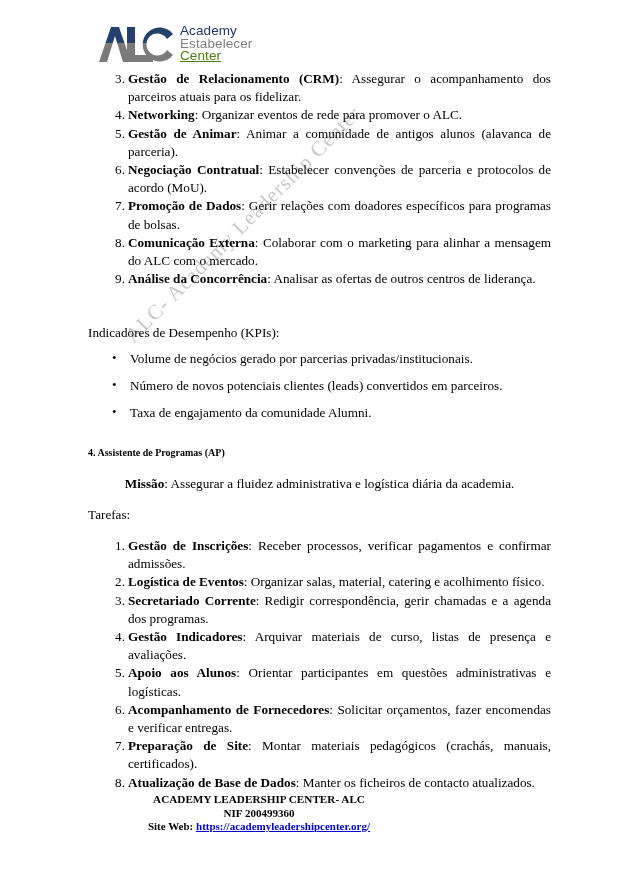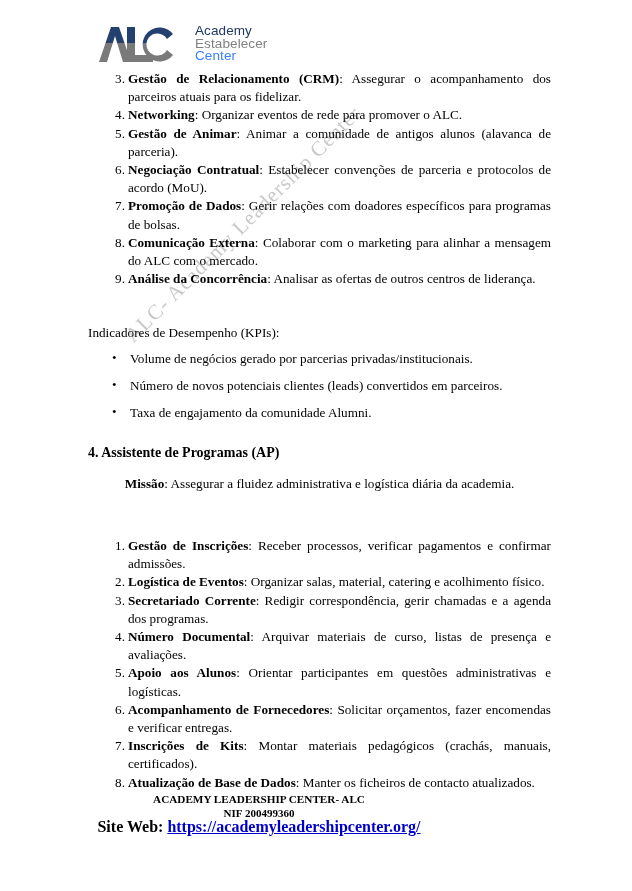--- a/index.html
+++ b/index.html
@@ -40,32 +40,32 @@
     left: 97px;
     top: 24px;
     display: flex;
     align-items: flex-start;
     z-index: 2;
   }
   .logo-mark {
     display: block;
   }
   .logo-words {
-    margin-left: 20px;
+    margin-left: 5px;
     margin-top: 1px;
     line-height: 12.5px;
   }
   .logo-words div {
     font-family: "Liberation Sans", sans-serif;
     font-size: 13.5px;
     letter-spacing: 0.1px;
   }
   .lw-academy { color: #1f3864; }
   .lw-leadership { color: #808080; }
-  .lw-center { color: #3b82f6; }
+  .lw-center { color: #4d7c0f; text-decoration: underline; }
 
   .para {
     position: absolute;
     left: 88px;
     width: 463px;
     font-size: 13.2px;
     line-height: 18.2px;
     text-align: center;
   }
   .para b { font-weight: bold; }
@@ -121,39 +121,39 @@
     width: 470px;
     font-size: 13.2px;
     line-height: 18.2px;
     font-weight: normal;
   }
 
   .sect-title {
     position: absolute;
     left: 88px;
     width: 470px;
-    font-size: 14px;
+    font-size: 10px;
     font-weight: bold;
     line-height: 17px;
   }
 
   
   .footer {
     position: absolute;
     left: 0;
     top: 793px;
     width: 518px;
     text-align: center;
     font-size: 11.2px;
     line-height: 13.6px;
     font-weight: bold;
     z-index: 2;
   }
   .footer .line2 { font-size: 11px; }
-  .footer .line3 { font-size: 16px; font-weight: bold; }
+  .footer .line3 { font-size: 11px; font-weight: bold; }
   .footer a,
   .footer .url {
     color: #0000cc;
     text-decoration: underline;
   }
 </style>
 </head>
 <body>
 
 <div class="page">
@@ -235,49 +235,50 @@
       <span>Taxa de engajamento da comunidade Alumni.</span>
     </li>
   </ul>
 
   <div class="sect-title" style="top:444px;">4. Assistente de Programas (AP)</div>
 
   <div class="para" style="top:475px;">
     <b>Missão</b><span>: Assegurar a fluidez administrativa e logística diária da academia.</span>
   </div>
 
+  <div class="heading" style="top:506px;">Tarefas:</div>
 
   <ol class="numlist" style="left:88px; top:537px;">
     <li>
       <span class="num">1.</span>
       <b>Gestão de Inscrições</b><span>: Receber processos, verificar pagamentos e confirmar admissões.</span>
     </li>
     <li>
       <span class="num">2.</span>
       <b>Logística de Eventos</b><span>: Organizar salas, material, catering e acolhimento físico.</span>
     </li>
     <li>
       <span class="num">3.</span>
       <b>Secretariado Corrente</b><span>: Redigir correspondência, gerir chamadas e a agenda dos programas.</span>
     </li>
     <li>
       <span class="num">4.</span>
-      <b>Número Documental</b><span>: Arquivar materiais de curso, listas de presença e avaliações.</span>
+      <b>Gestão Indicadores</b><span>: Arquivar materiais de curso, listas de presença e avaliações.</span>
     </li>
     <li>
       <span class="num">5.</span>
       <b>Apoio aos Alunos</b><span>: Orientar participantes em questões administrativas e logísticas.</span>
     </li>
     <li>
       <span class="num">6.</span>
       <b>Acompanhamento de Fornecedores</b><span>: Solicitar orçamentos, fazer encomendas e verificar entregas.</span>
     </li>
     <li>
       <span class="num">7.</span>
-      <b>Inscrições de Kits</b><span>: Montar materiais pedagógicos (crachás, manuais, certificados).</span>
+      <b>Preparação de Site</b><span>: Montar materiais pedagógicos (crachás, manuais, certificados).</span>
     </li>
     <li>
       <span class="num">8.</span>
       <b>Atualização de Base de Dados</b><span>: Manter os ficheiros de contacto atualizados.</span>
     </li>
   </ol>
 
   <div class="footer">
     <div class="line1">ACADEMY LEADERSHIP CENTER- ALC</div>
     <div class="line2">NIF 200499360</div>

